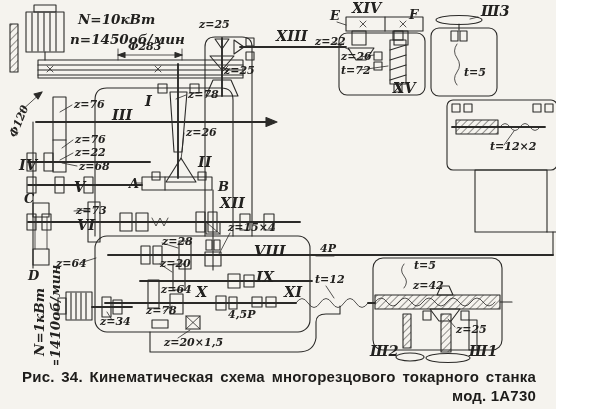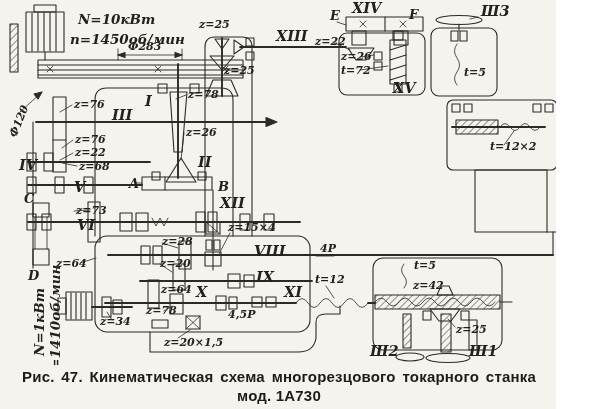--- a/index.html
+++ b/index.html
@@ -26,21 +26,21 @@
   .lbl-l{font:italic 700 13px "DejaVu Serif",serif;}
   .lbl-b{font:italic 700 13.5px "DejaVu Serif",serif;}
   
   .caption{
     position:absolute;left:22px;right:20px;top:368px;
     color:#1d1c1a;
     font-weight:700;font-size:15px;line-height:18px;
     letter-spacing:.2px;
   }
   .cap1{text-align:justify;text-align-last:justify;}
-  .cap2{text-align:center;margin-top:1px;}
+  .cap2{text-align:right;margin-top:1px;}
 </style>
 </head>
 <body>
 
 <div class="page">
   <svg id="diagram" width="600" height="365" viewBox="0 0 600 365">
     <defs>
       <pattern id="hatch" width="5" height="5" patternUnits="userSpaceOnUse" patternTransform="rotate(45)">
         <line x1="0" y1="0" x2="0" y2="5" stroke="#2b2a28" stroke-width="1"></line>
       </pattern>
@@ -351,16 +351,16 @@
         <text x="315" y="283" class="lbl-s">t=12</text>
         <text x="414" y="269" class="lbl-s">t=5</text>
         <text x="413" y="289" class="lbl-s">z=42</text>
         <text x="456" y="333" class="lbl-s">z=25</text>
         <text x="370" y="356" class="lbl-r">Ш2</text>
         <text x="469" y="356" class="lbl-r">Ш1</text>
       </g>
   </svg>
 
   <div class="caption">
-    <div class="cap1">Рис. 47. Кинематическая схема многорезцового токарного станка</div>
+    <div class="cap1">Рис. 34. Кинематическая схема многорезцового токарного станка</div>
     <div class="cap2">мод. 1А730</div>
   </div>
 </div>
 
 </body></html>

